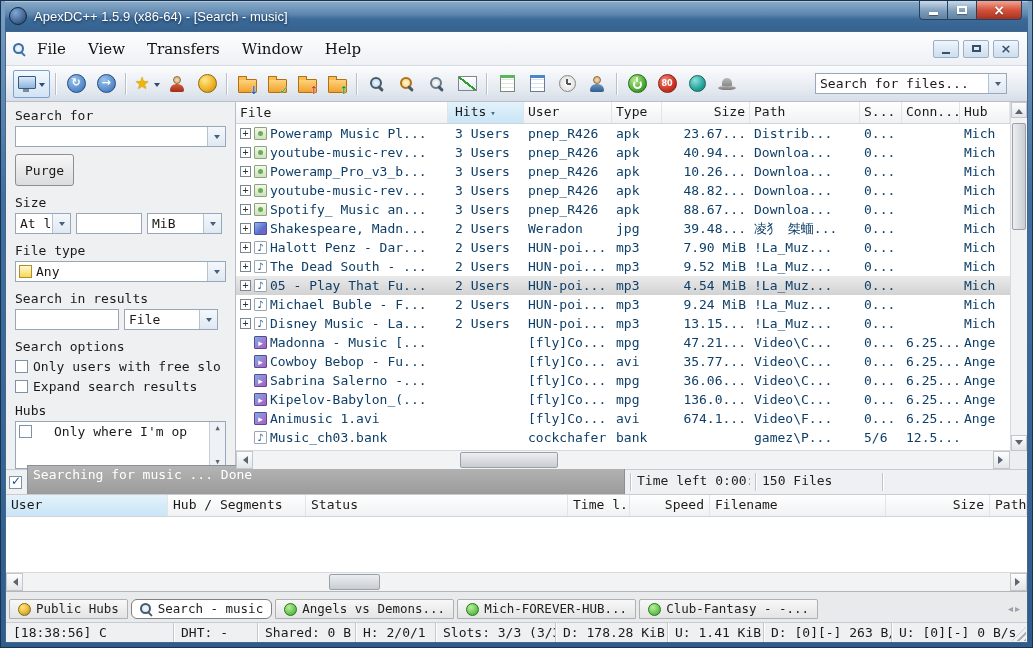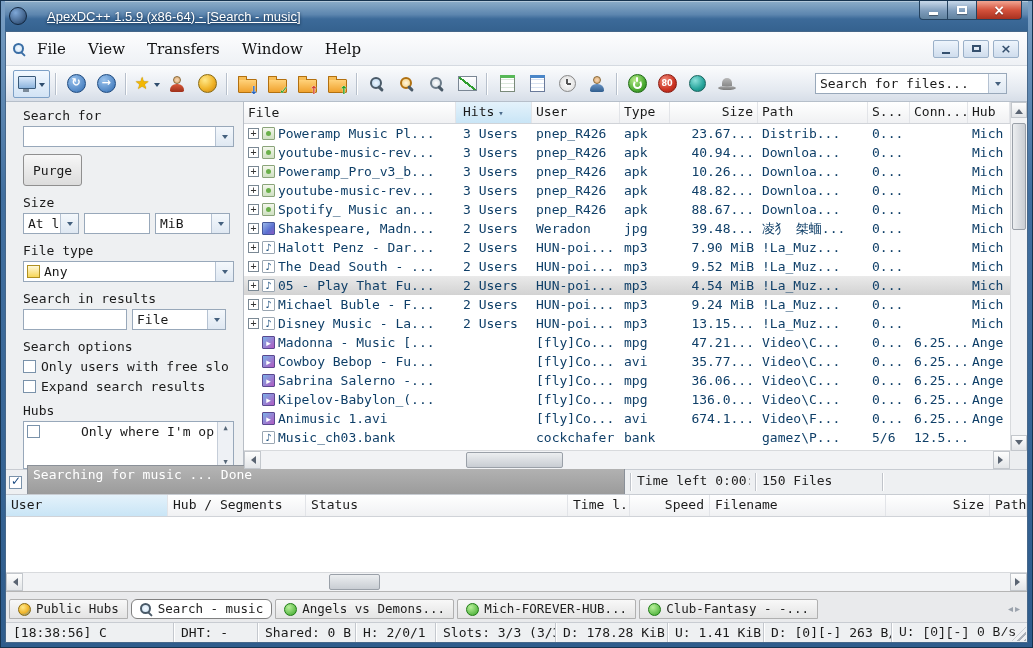--- a/index.html
+++ b/index.html
@@ -3,21 +3,21 @@
 <meta charset="utf-8">
 <style>
   html,body{margin:0;padding:0;}
   body{width:1033px;height:648px;overflow:hidden;background:#222;font-family:"DejaVu Sans Mono",monospace;}
   .window{width:1033px;height:648px;box-sizing:border-box;display:flex;flex-direction:column;
     padding:0 4px 4px;background:linear-gradient(#7ba0c4,#416f9f 30%,#2e5c8c);border:1px solid #16334f;}
   
   .titlebar{height:30px;display:flex;align-items:center;padding:0 4px;position:relative;
     background:linear-gradient(#8cadc9 0%,#5d86af 45%,#3c6a99 60%,#35628f 100%);box-shadow:inset 0 1px 0 rgba(255,255,255,.35);}
   .app-icon{width:16px;height:16px;border-radius:50%;background:radial-gradient(circle at 35% 30%,#7fa8d8,#1d3a5e);border:1px solid #12263e;flex:0 0 auto;}
-  .title-text{color:#fff;font:13px "Liberation Sans",sans-serif;text-shadow:0 1px 3px rgba(0,20,40,.85);margin-left:20px;white-space:nowrap;text-decoration:underline;}
+  .title-text{color:#fff;font:13px "Liberation Sans",sans-serif;text-shadow:0 1px 3px rgba(0,20,40,.85);margin-left:7px;white-space:nowrap;}
   .win-btns{position:absolute;top:0;right:6px;display:flex;}
   .wb{height:19px;display:flex;align-items:center;justify-content:center;border:1px solid #24425f;border-top:none;box-sizing:border-box;}
   .wb-min{width:29px;border-radius:0 0 0 4px;background:linear-gradient(#c9d9ea,#7e9cbb 55%,#60829f);}
   .wb-max{width:28px;border-left:none;border-right:none;background:linear-gradient(#c9d9ea,#7e9cbb 55%,#60829f);}
   .wb-close{width:46px;border-radius:0 0 4px 0;background:linear-gradient(#f2a693,#d4523c 50%,#a83120);}
   .g-min{width:9px;height:3px;background:#fff;box-shadow:0 1px 1px rgba(0,0,0,.4);margin-top:7px;}
   .g-max{width:10px;height:8px;border:2px solid #fff;box-sizing:border-box;box-shadow:0 1px 1px rgba(0,0,0,.3);}
   .g-close{color:#fff;font:bold 14px/19px "DejaVu Sans",sans-serif;text-shadow:0 1px 1px rgba(0,0,0,.4);}
   
   .frame{flex:1;display:flex;flex-direction:column;background:#eef0f2;border:1px solid #46678a;overflow:hidden;position:relative;}
@@ -86,32 +86,32 @@
   .combo{height:21px;border:1px solid #98a8ba;background:#fff;display:flex;align-items:center;font:13px "DejaVu Sans Mono",monospace;color:#1a1a1a;box-sizing:border-box;}
   .combo .val{flex:1;padding:0 4px;overflow:hidden;white-space:nowrap;}
   .caret-box{width:17px;align-self:stretch;border-left:1px solid #b5c2d2;background:linear-gradient(#f4f8fc,#dfe8f2);display:flex;align-items:center;justify-content:center;flex:0 0 auto;}
   .car{width:0;height:0;border:3.5px solid transparent;border-top:4px solid #44607e;margin-top:4px;}
   .edit{height:21px;border:1px solid #98a8ba;background:#fff;box-sizing:border-box;font:13px "DejaVu Sans Mono",monospace;padding:0 3px;outline:none;}
   .btn{height:32px;padding:0 9px;margin:7px 0 0;font:13px "DejaVu Sans Mono",monospace;color:#1a1a1a;border:1px solid #8f8f8f;border-radius:3px;background:linear-gradient(#f7f7f7,#dcdcdc);}
   .cb{position:relative;box-sizing:border-box;flex:0 0 auto;background:#fff;border:1px solid #7a92aa;width:13px;height:13px;display:inline-block;}
   .cb.checked::after{content:"\2713";position:absolute;left:1px;top:-3px;font:bold 12px/14px "DejaVu Sans",sans-serif;color:#1a4a80;}
   .tb-search{margin-left:auto;width:192px;margin-right:14px;flex:0 0 192px;}
   
-  .workarea{height:367px;flex:0 0 367px;display:flex;padding-left:8px;}
+  .workarea{height:367px;flex:0 0 367px;display:flex;}
   .sidebar{width:230px;flex:0 0 230px;box-sizing:border-box;background:#eef0f2;border-right:1px solid #b8bec6;padding:4px 9px;overflow:hidden;}
   .sb-label{font:13px "DejaVu Sans Mono",monospace;color:#1a1a1a;margin:9px 0 3px;white-space:nowrap;}
   .sb-label:first-child{margin-top:2px;}
   .sb-row{display:flex;gap:5px;align-items:center;}
   .w-mode{width:56px;flex:0 0 56px;} .w-size{width:66px;flex:0 0 66px;} .w-unit{width:75px;flex:0 0 75px;}
   .w-sir{width:104px;flex:0 0 104px;} .w-sirc{width:94px;flex:0 0 94px;}
   .ft-ico{width:13px;height:13px;margin-left:3px;border:1px solid #b09020;background:linear-gradient(#fff8d8,#f7d658);flex:0 0 auto;box-sizing:border-box;}
   .cbrow{display:flex;align-items:center;gap:5px;margin:5px 0;font:13px "DejaVu Sans Mono",monospace;color:#1a1a1a;white-space:nowrap;overflow:hidden;}
   .hubs-list{height:48px;border:1px solid #98a8ba;background:#fff;display:flex;box-sizing:border-box;}
   .hub-items{flex:1;padding:2px 3px;overflow:hidden;}
-  .hub-item{display:flex;align-items:center;gap:5px;font:13px "DejaVu Sans Mono",monospace;color:#1a1a1a;white-space:nowrap;justify-content:space-between;}
+  .hub-item{display:flex;align-items:center;gap:22px;font:13px "DejaVu Sans Mono",monospace;color:#1a1a1a;white-space:nowrap;}
   .hub-scrollcol{width:15px;border-left:1px solid #c5cdd8;background:#eef1f5;display:flex;flex-direction:column;justify-content:space-between;align-items:center;font-size:7px;color:#567;padding:2px 0;}
   
   .results{flex:1;position:relative;background:#eceef0;padding-right:17px;box-sizing:border-box;display:flex;flex-direction:column;overflow:hidden;}
   .thead,.thead2{height:21px;flex:0 0 21px;display:flex;background:linear-gradient(#ffffff,#f0f1f3);border-bottom:1px solid #d0d3d8;}
   .th{box-sizing:border-box;font:13px/20px "DejaVu Sans Mono",monospace;color:#1a1a1a;padding:0 4px;border-right:1px solid #e2e4e8;overflow:hidden;white-space:nowrap;}
   .th.sorted{background:linear-gradient(#e4f2fb,#c9e5f6);}
   .th.sorted::after{content:"\25be";font-size:9px;color:#4a6a8a;margin-left:4px;}
   .th.ar{text-align:right;}
   .tbody{flex:1;background:#fff;overflow:hidden;}
   .trow{height:19px;display:flex;align-items:center;}
@@ -181,21 +181,21 @@
   .statusbar{flex:1;display:flex;align-items:stretch;background:#eef0f2;border-top:1px solid #c8ccd2;font:13px "DejaVu Sans Mono",monospace;color:#1a1a1a;position:relative;overflow:hidden;}
   .sbseg{display:flex;align-items:center;padding:0 7px;border-right:1px solid #c4c8ce;box-shadow:1px 0 0 #fff;overflow:hidden;white-space:nowrap;box-sizing:border-box;}
   .sbseg:nth-of-type(1){width:168px;flex:0 0 168px;}
   .sbseg:nth-of-type(2){width:84px;flex:0 0 84px;}
   .sbseg:nth-of-type(3){width:98px;flex:0 0 98px;}
   .sbseg:nth-of-type(4){width:80px;flex:0 0 80px;}
   .sbseg:nth-of-type(5){width:120px;flex:0 0 120px;}
   .sbseg:nth-of-type(6){width:112px;flex:0 0 112px;}
   .sbseg:nth-of-type(7){width:96px;flex:0 0 96px;}
   .sbseg:nth-of-type(8){width:128px;flex:0 0 128px;}
-  .sbseg:nth-of-type(9){flex:1;border-right:none;font-family:Liberation Mono, monospace;}
+  .sbseg:nth-of-type(9){flex:1;border-right:none;}
   .grip{position:absolute;right:1px;bottom:1px;width:14px;height:14px;background:repeating-linear-gradient(135deg,transparent 0 3px,#aab0b8 3px 5px);clip-path:polygon(100% 0,100% 100%,0 100%);}
 </style>
 </head>
 <body>
 
 <div class="window">
   <div class="titlebar">
     <span class="app-icon"></span>
     <span class="title-text">ApexDC++ 1.5.9 (x86-64) - [Search - music]</span>
     <div class="win-btns">

